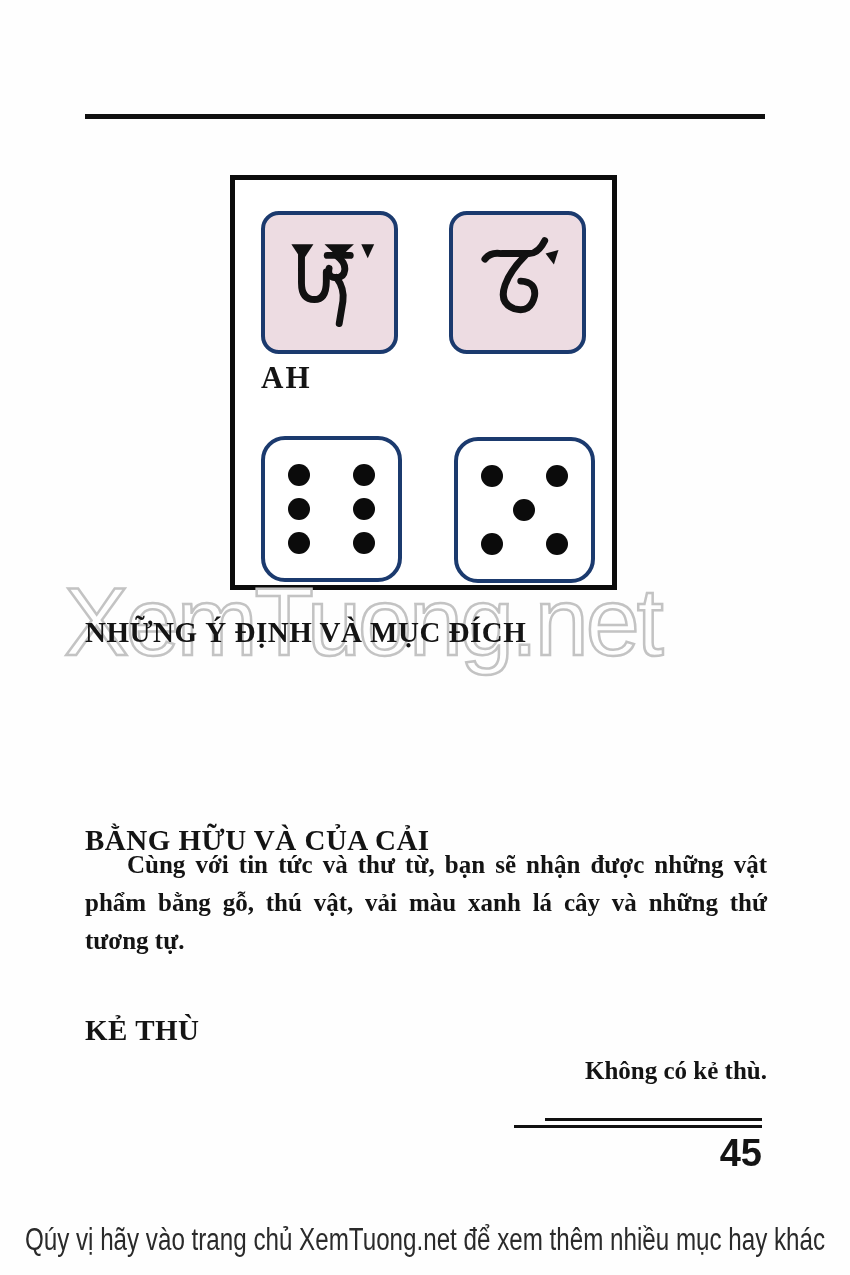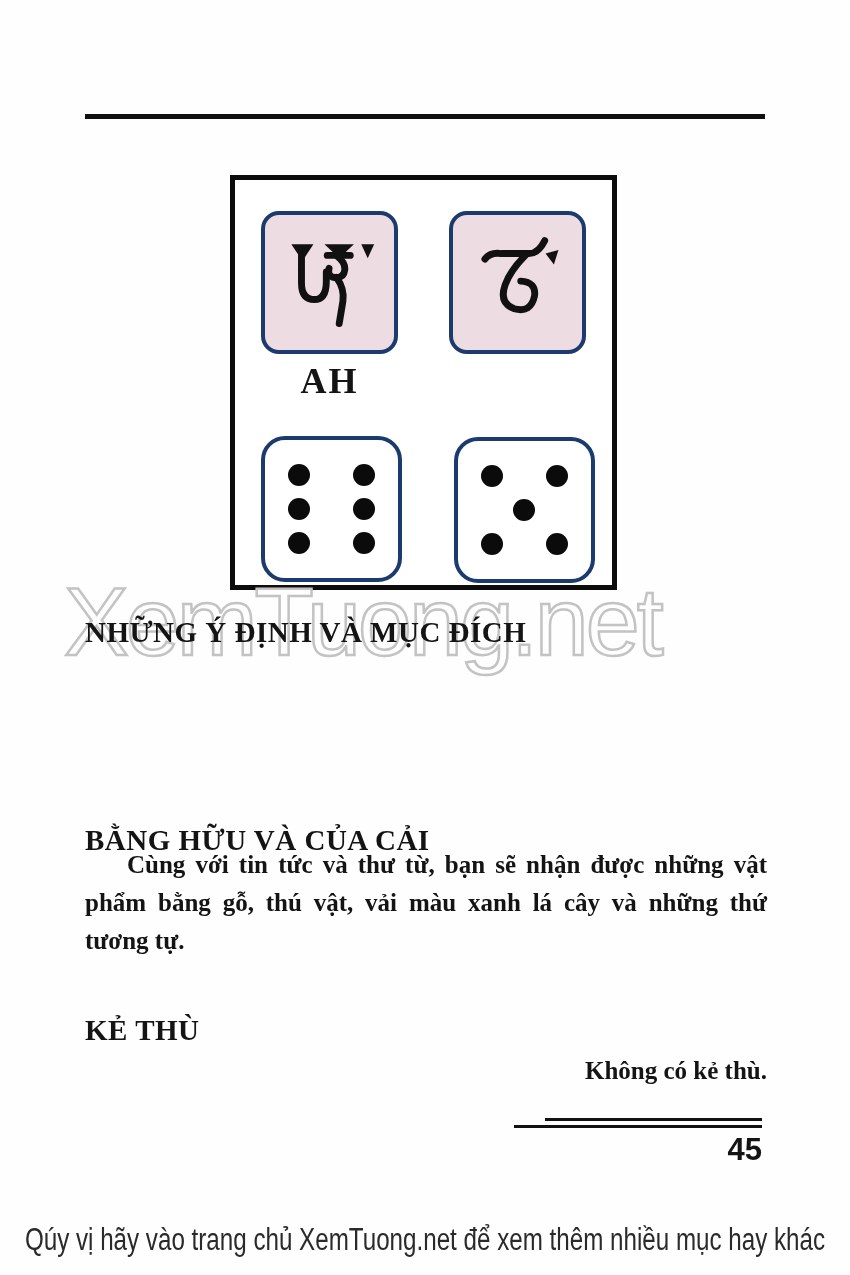--- a/index.html
+++ b/index.html
@@ -22,22 +22,22 @@
   }
   .tile {
     position:absolute; width:137px; height:143px;
     border:4px solid #1b3a6e; border-radius:18px;
     display:flex; align-items:center; justify-content:center;
   }
   .tile-ah  { left:26px;  top:31px; }
   .tile-tsa { left:214px; top:31px; }
   .glyph-svg { display:block; }
   .glyph-label {
-    position:absolute; top:180px; width:137px; text-align:center;
-    font-size:36px; font-weight:bold; letter-spacing:2px;
+    position:absolute; top:180px; width:137px; 
+    font-size:31px; font-weight:bold; letter-spacing:2px;
   }
   .label-ah  { left:26px; }
   .label-tsa { left:214px; }
   .die {
     position:absolute; width:141px; height:146px; background:#fff;
     border:4px solid #1b3a6e; border-radius:24px;
     display:grid; grid-template-columns:repeat(3,1fr); grid-template-rows:repeat(3,1fr);
     place-items:center; padding:18px;
   }
   .die-left  { left:26px;  top:256px; }
@@ -62,21 +62,21 @@
     text-align:justify; text-indent:42px;
   }
   .h-1 { top:616px; } .b-1 { top:662px; }
   .h-2 { top:824px; } .b-2 { top:846px; }
   .h-3 { top:986px;margin-top:28px; } .b-3 { top:1030px; text-align:right;margin-top:22px; }
   
   .rule-a { position:absolute; left:545px; top:1118px; width:217px; height:3px; background:#111; }
   .rule-b { position:absolute; left:514px; top:1125px; width:248px; height:3px; background:#111; }
   .page-number {
     position:absolute; right:88px; top:1132px;
-    font-family:"Liberation Sans", sans-serif; font-size:31px; font-weight:bold;margin-left:20px;
+    font-family:"Liberation Sans", sans-serif; font-size:38px; font-weight:bold;margin-left:20px;
   }
   
   .footer-note {
     position:absolute; left:50%; top:1222px; white-space:nowrap;
     transform:translateX(-50%) scaleX(0.78); transform-origin:center;
     font-family:"Liberation Sans", sans-serif; font-size:31px; color:#2a2a2a;
   }
 </style>
 </head>
 <body>

